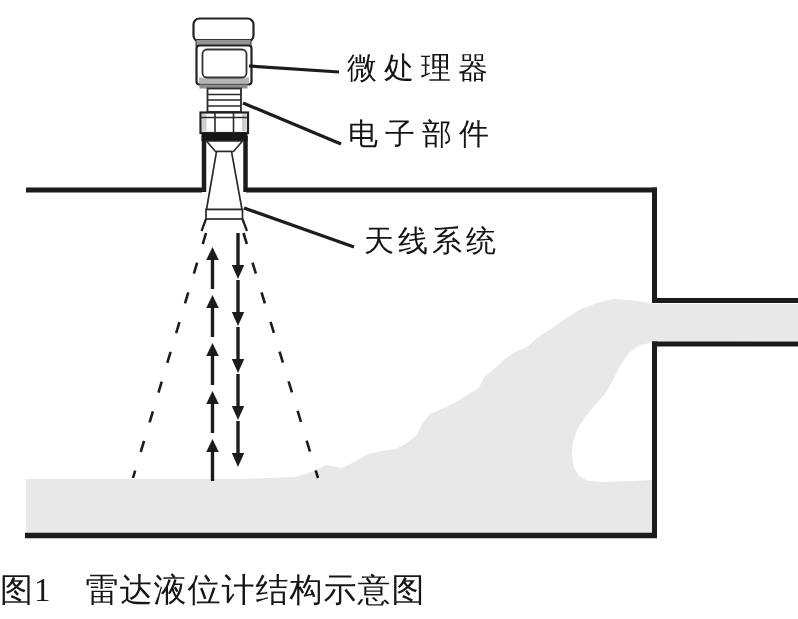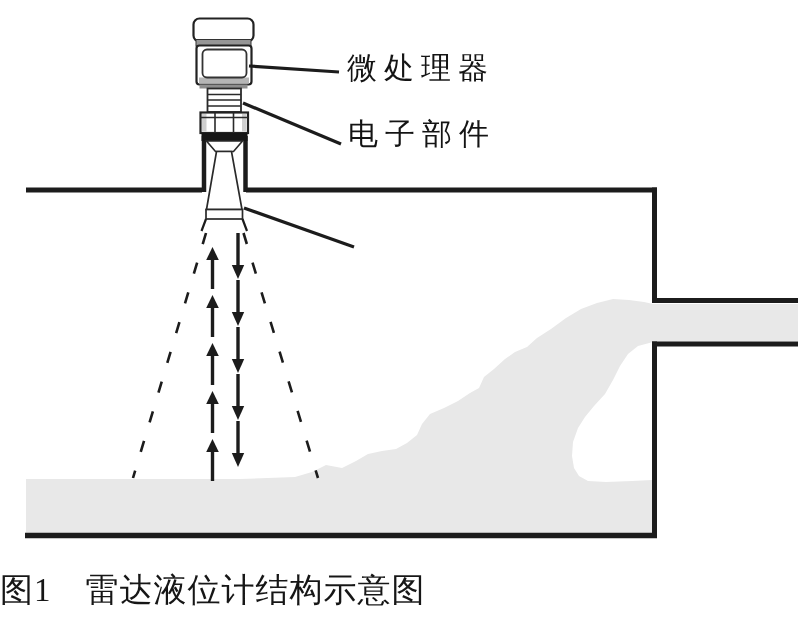--- a/index.html
+++ b/index.html
@@ -141,16 +141,17 @@
 
     <line x1="249" y1="66" x2="339" y2="72" stroke="#1c1c1c" stroke-width="3.2"></line>
     <line x1="243" y1="103" x2="341" y2="144" stroke="#1c1c1c" stroke-width="3.2"></line>
     <line x1="244" y1="208" x2="354" y2="247" stroke="#1c1c1c" stroke-width="3.2"></line>
   </svg>
 
   <div class="diagram-label" style="left:347px;top:52px">微处理器</div>
 
   <div class="diagram-label" style="left:348px;top:118px">电子部件</div>
 
+  <div class="diagram-label" style="left:364px;top:225px;letter-spacing:4px">天线系统</div>
 
   <div class="caption">图1　雷达液位计结构示意图</div>
 
 </div>
 
 </body></html>

